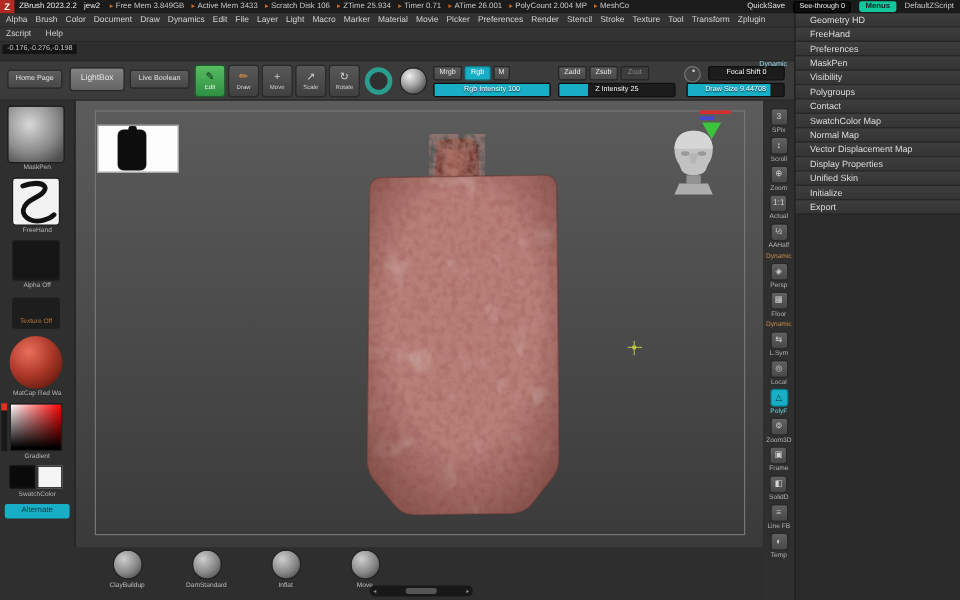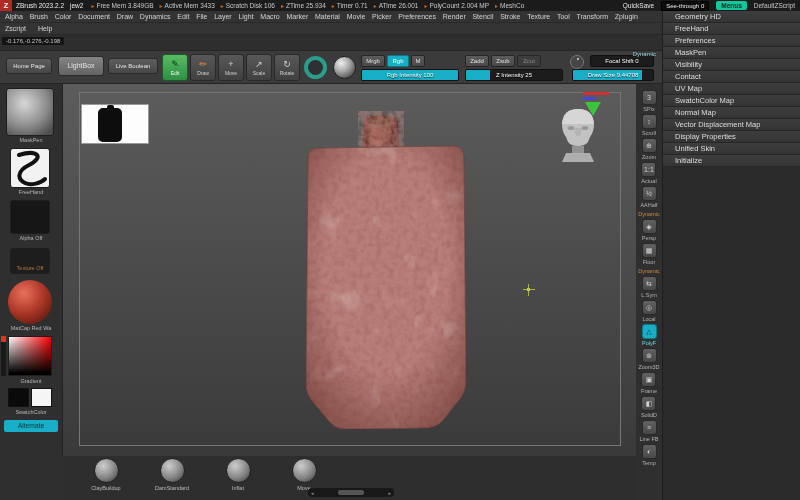--- a/index.html
+++ b/index.html
@@ -492,41 +492,42 @@
 
 
       <div class="panel-item">FreeHand</div>
 
       <div class="panel-item">Preferences</div>
 
       <div class="panel-item">MaskPen</div>
 
       <div class="panel-item">Visibility</div>
 
+      <div class="panel-item">Polygroups</div>
 
       <div class="panel-item">Contact</div>
 
 
 
-      <div class="panel-item">UV Map</div>
 
 
       <div class="panel-item">SwatchColor Map</div>
 
       <div class="panel-item">Normal Map</div>
 
       <div class="panel-item">Vector Displacement Map</div>
 
       <div class="panel-item">Display Properties</div>
 
       <div class="panel-item">Unified Skin</div>
 
       <div class="panel-item">Initialize</div>
 
 
+      <div class="panel-item">Export</div>
     </div>
 
   <div class="bottom-tray">
 
       <div class="tray-item">
         <div class="tray-thumb"></div>
         <span class="tray-label">ClayBuildup</span>
       </div>
 
       <div class="tray-item">

